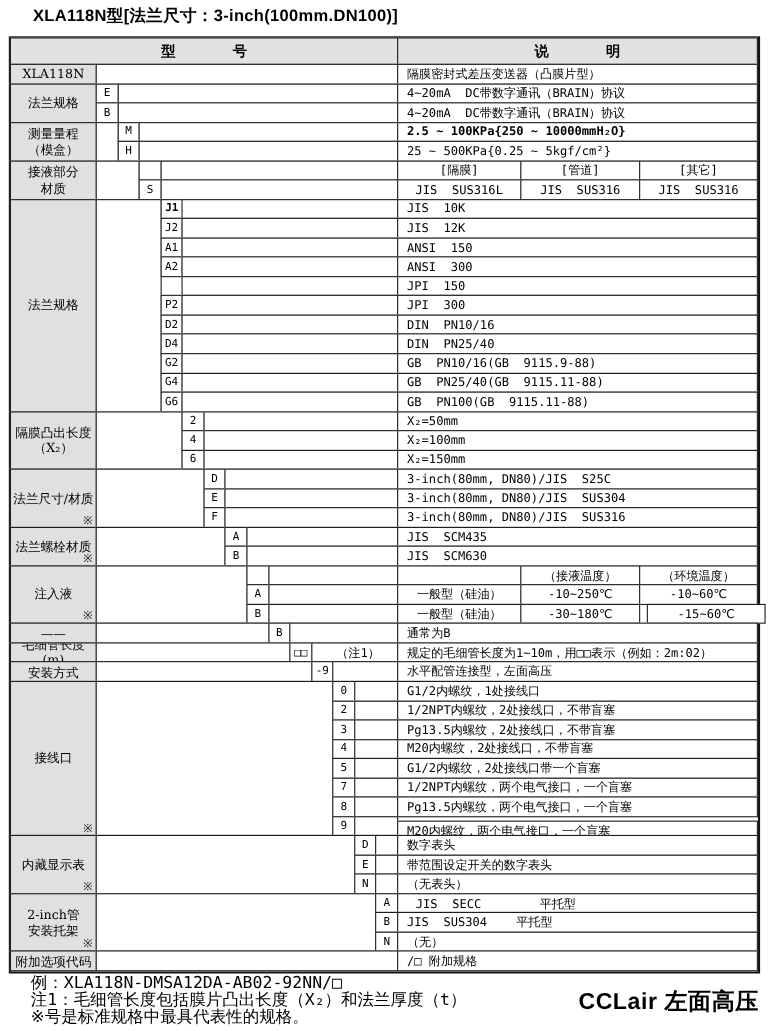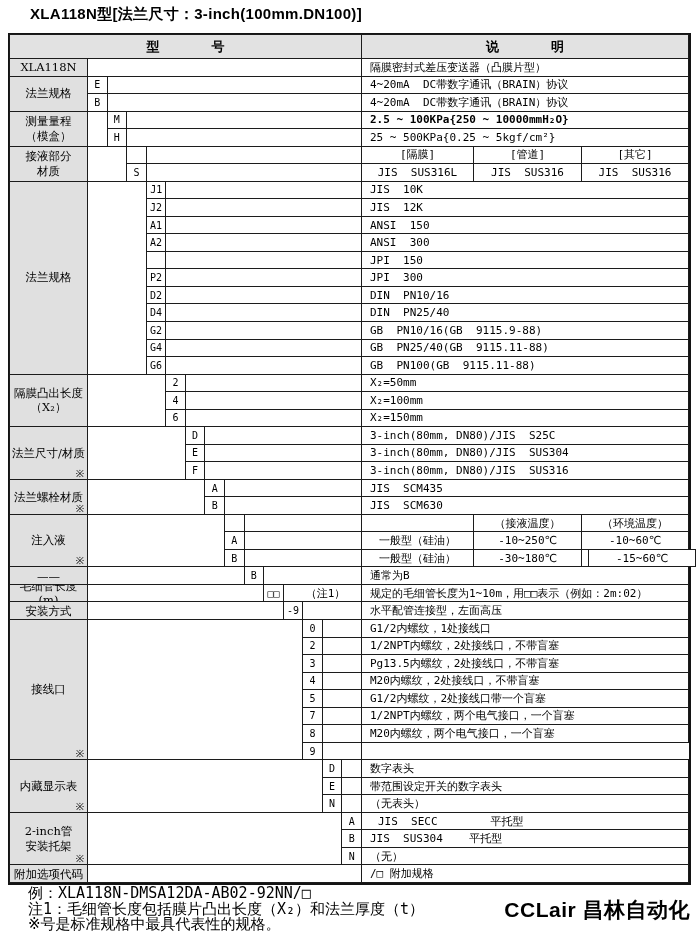--- a/index.html
+++ b/index.html
@@ -76,21 +76,21 @@
     <div class="cell sub" style="left: 571px; top: 110.66px; width: 108px; height: 18.5319px;"><span>[其它]</span></div>
     <div class="cell code" style="left: 116.143px; top: 128.191px; width: 20.5714px; height: 18.5319px;"><span>S</span></div>
     <div class="cell rfill" style="left: 135.714px; top: 128.191px; width: 216.286px; height: 18.5319px;"></div>
     <div class="cell sub" style="left: 351px; top: 128.191px; width: 113px; height: 18.5319px;"><span>JIS  SUS316L</span></div>
     <div class="cell sub" style="left: 463px; top: 128.191px; width: 109px; height: 18.5319px;"><span>JIS  SUS316</span></div>
     <div class="cell sub" style="left: 571px; top: 128.191px; width: 108px; height: 18.5319px;"><span>JIS  SUS316</span></div>
     <div class="cell lbl" style="left: -1px; top: 145.723px; width: 79px; height: 193.851px;">
       <span class="lab-text">法兰规格</span>
     </div>
     <div class="cell" style="left: 77px; top: 145.723px; width: 59.7143px; height: 193.851px;"></div>
-    <div class="cell code" style="left: 135.714px; top: 145.723px; width: 21px; height: 18.5319px;"><span>J1</span></div>
+    <div class="cell code" style="left: 135.714px; top: 145.723px; width: 21px; height: 18.5319px; font-weight: bold;"><span>J1</span></div>
     <div class="cell rfill" style="left: 155.286px; top: 145.723px; width: 196.714px; height: 18.5319px;"></div>
     <div class="cell desc" style="left: 351px; top: 145.723px; width: 328px; height: 18.5319px;"><span>JIS  10K</span></div>
     <div class="cell code" style="left: 135.714px; top: 163.255px; width: 20.5714px; height: 18.5319px;"><span>J2</span></div>
     <div class="cell rfill" style="left: 155.286px; top: 163.255px; width: 196.714px; height: 18.5319px;"></div>
     <div class="cell desc" style="left: 351px; top: 163.255px; width: 328px; height: 18.5319px;"><span>JIS  12K</span></div>
     <div class="cell code" style="left: 135.714px; top: 180.787px; width: 20.5714px; height: 18.5319px;"><span>A1</span></div>
     <div class="cell rfill" style="left: 155.286px; top: 180.787px; width: 196.714px; height: 18.5319px;"></div>
     <div class="cell desc" style="left: 351px; top: 180.787px; width: 328px; height: 18.5319px;"><span>ANSI  150</span></div>
     <div class="cell code" style="left: 135.714px; top: 198.319px; width: 20.5714px; height: 18.5319px;"><span>A2</span></div>
     <div class="cell rfill" style="left: 155.286px; top: 198.319px; width: 196.714px; height: 18.5319px;"></div>
@@ -217,21 +217,21 @@
     <div class="cell rfill" style="left: 311.857px; top: 654.149px; width: 40.1429px; height: 18.5319px;"></div>
     <div class="cell desc" style="left: 351px; top: 654.149px; width: 328px; height: 18.5319px;"><span>G1/2内螺纹，2处接线口带一个盲塞</span></div>
     <div class="cell code" style="left: 292.286px; top: 671.681px; width: 20.5714px; height: 18.5319px;"><span>7</span></div>
     <div class="cell rfill" style="left: 311.857px; top: 671.681px; width: 40.1429px; height: 18.5319px;"></div>
     <div class="cell desc" style="left: 351px; top: 671.681px; width: 328px; height: 18.5319px;"><span>1/2NPT内螺纹，两个电气接口，一个盲塞</span></div>
     <div class="cell code" style="left: 292.286px; top: 689.213px; width: 20.5714px; height: 18.5319px;"><span>8</span></div>
     <div class="cell rfill" style="left: 311.857px; top: 689.213px; width: 40.1429px; height: 18.5319px;"></div>
     <div class="cell desc" style="left: 351px; top: 689.213px; width: 328px; height: 18.5319px;"><span>Pg13.5内螺纹，两个电气接口，一个盲塞</span></div>
     <div class="cell code" style="left: 292.286px; top: 706.745px; width: 20.5714px; height: 18.5319px;"><span>9</span></div>
     <div class="cell rfill" style="left: 311.857px; top: 706.745px; width: 40.1429px; height: 18.5319px;"></div>
-    <div class="cell desc" style="left: 351px; top: 689px; width: 328px; height: 18.5319px;"><span>M20内螺纹，两个电气接口，一个盲塞</span></div>
+    <div class="cell desc" style="left: 351px; top: 711px; width: 328px; height: 18.5319px;"><span>M20内螺纹，两个电气接口，一个盲塞</span></div>
     <div class="cell lbl" style="left: -1px; top: 724.277px; width: 79px; height: 53.5957px;">
       <span class="lab-text">内藏显示表</span>
       <span class="mark">※</span>
     </div>
     <div class="cell" style="left: 77px; top: 724.277px; width: 235.857px; height: 53.5957px;"></div>
     <div class="cell code" style="left: 311.857px; top: 724.277px; width: 20.5714px; height: 18.5319px;"><span>D</span></div>
     <div class="cell rfill" style="left: 331.429px; top: 724.277px; width: 20.5714px; height: 18.5319px;"></div>
     <div class="cell desc" style="left: 351px; top: 724.277px; width: 328px; height: 18.5319px;"><span>数字表头</span></div>
     <div class="cell code" style="left: 311.857px; top: 741.809px; width: 20.5714px; height: 18.5319px;"><span>E</span></div>
     <div class="cell rfill" style="left: 331.429px; top: 741.809px; width: 20.5714px; height: 18.5319px;"></div>
@@ -254,13 +254,13 @@
     <div class="cell lbl" style="left: -1px; top: 829.468px; width: 79px; height: 18.5319px;">
       <span class="lab-text">附加选项代码</span>
     </div>
     <div class="cell" style="left: 77px; top: 829.468px; width: 275px; height: 18.5319px;"></div>
     <div class="cell desc" style="left: 351px; top: 829.468px; width: 328px; height: 18.5319px;"><span>/□ 附加规格</span></div>
   </div>
 
 <div class="foot l1">例：XLA118N-DMSA12DA-AB02-92NN/□</div>
 <div class="foot l2">注1：毛细管长度包括膜片凸出长度（X₂）和法兰厚度（t）</div>
 <div class="foot l3">※号是标准规格中最具代表性的规格。</div>
-<div class="logo">CCLair 昌林自动化</div>
+<div class="logo">CCLair 左面高压</div>
 
 </body></html>

